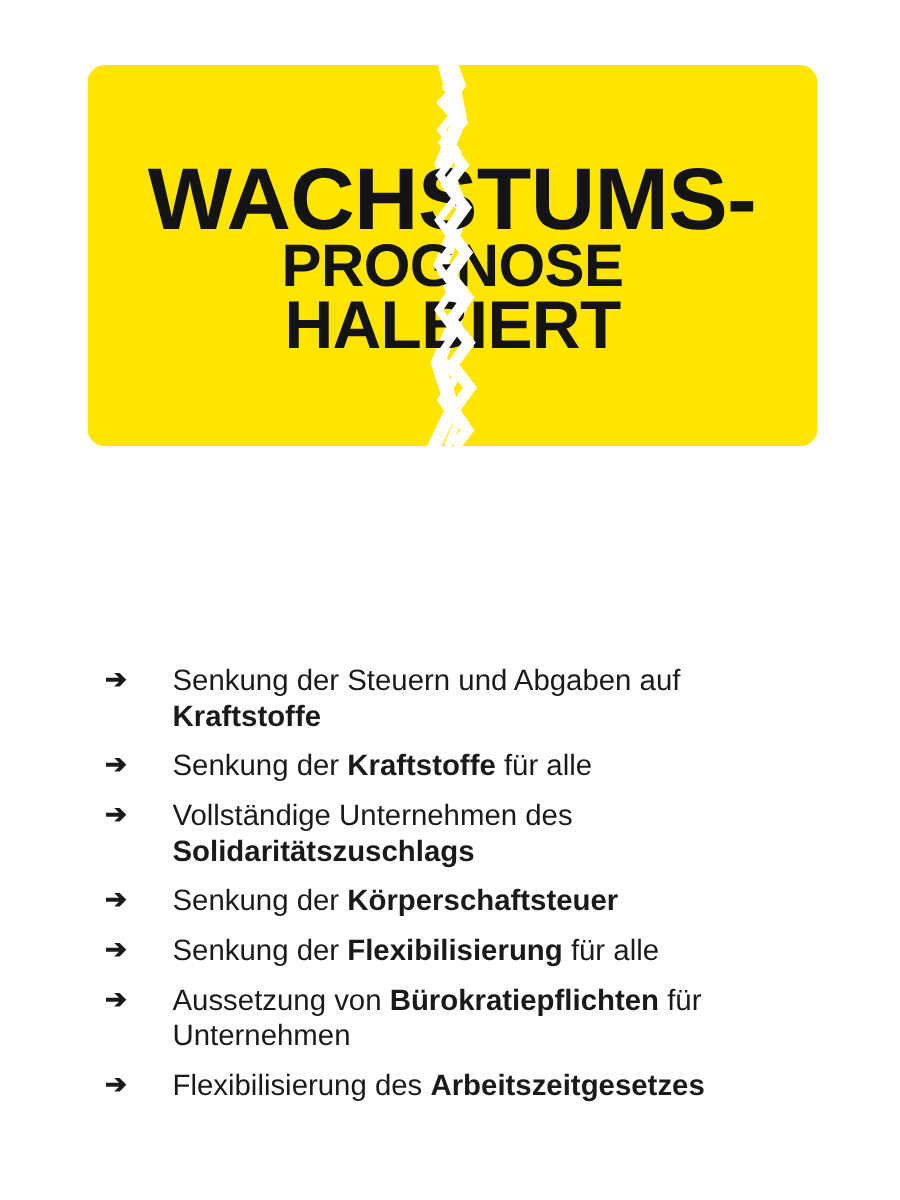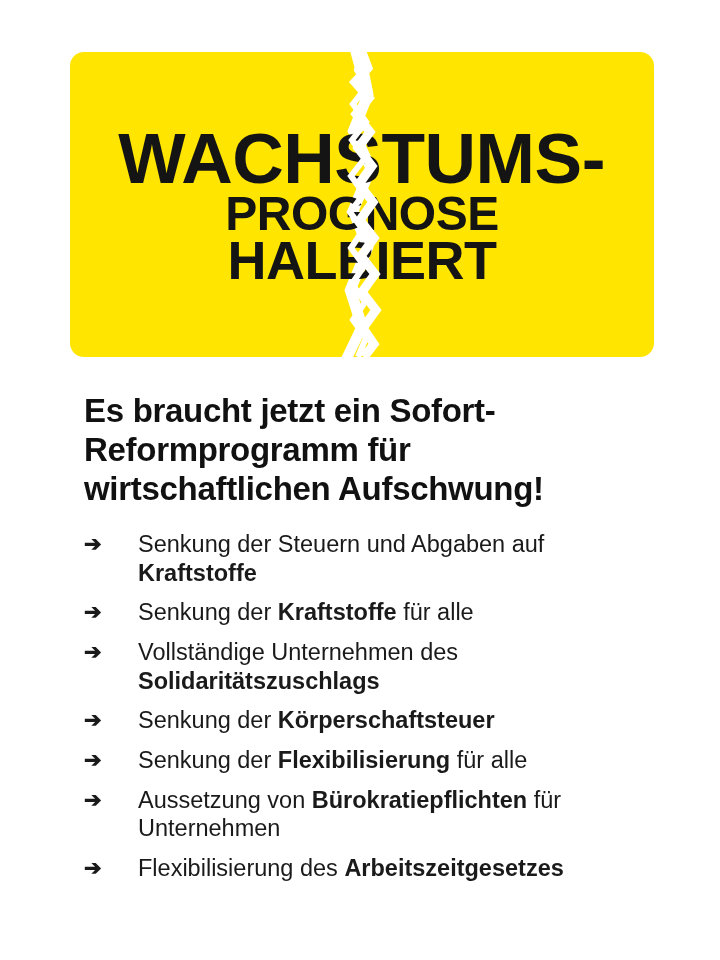--- a/index.html
+++ b/index.html
@@ -140,25 +140,20 @@
     <svg class="tear" viewBox="0 0 584 305" preserveAspectRatio="none">
       <path d="M292,0 L298,16 L285,30 L299,46 L286,62 L300,80 L288,96 L302,114
                L289,132 L303,150 L290,168 L304,186 L291,204 L305,222 L292,240
                L306,258 L293,276 L304,292 L294,305" fill="none" stroke="#ffffff" stroke-width="9" stroke-linejoin="miter"></path>
       <path d="M292,0 L287,18 L297,34 L283,52 L296,70 L282,88 L295,106 L281,124
                L294,142 L280,160 L293,178 L281,196 L294,214 L282,232 L295,250
                L283,268 L296,286 L288,305" fill="none" stroke="#ffffff" stroke-width="6" stroke-linejoin="miter"></path>
     </svg>
   </div>
 
-  <div class="subhead">
-    <span>Es braucht jetzt ein Sofort-</span>
-    <span>Reformprogramm für</span>
-    <span>wirtschaftlichen Aufschwung!</span>
-  </div>
 
   <div class="demands">
       <div class="demand">
         <span class="arrow-icon">➔</span>
         <span class="demand-text"><span>Senkung der Steuern und Abgaben auf </span><b>Kraftstoffe</b></span>
       </div>
       <div class="demand">
         <span class="arrow-icon">➔</span>
         <span class="demand-text"><span>Senkung der </span><b>Kraftstoffe</b><span> für alle</span></span>
       </div>

